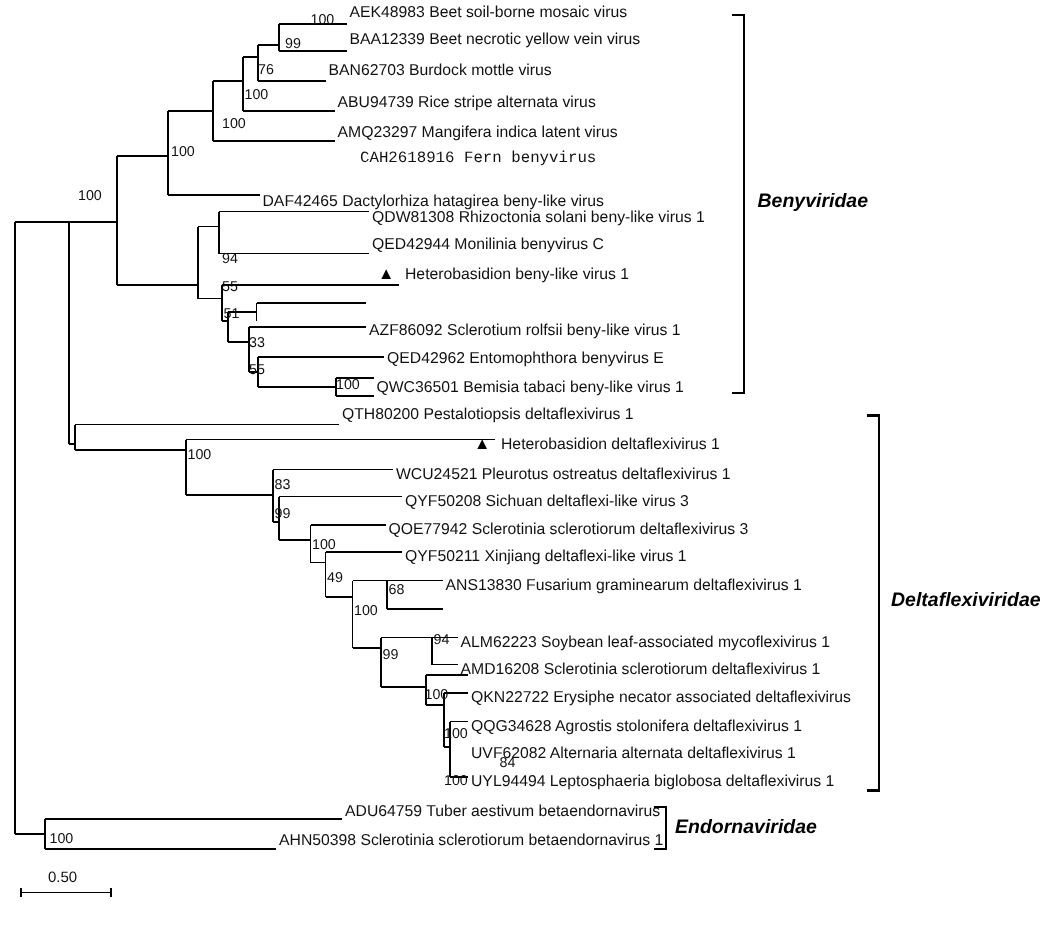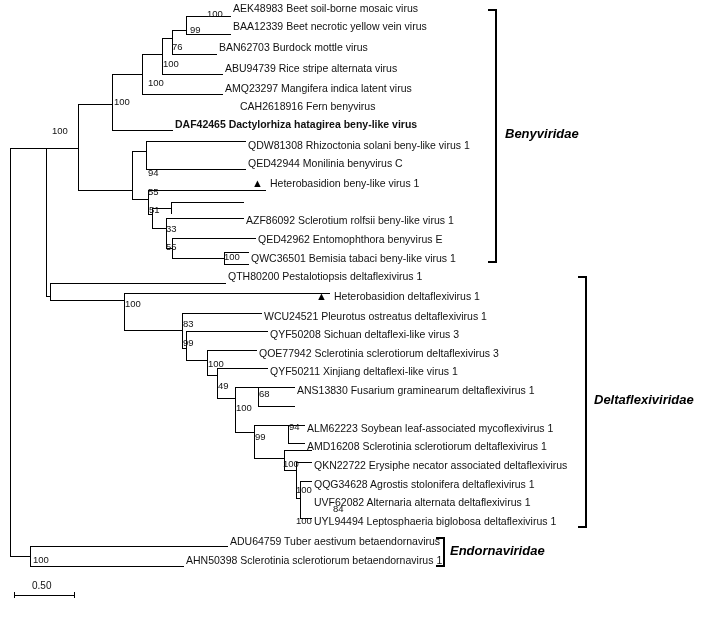--- a/index.html
+++ b/index.html
@@ -211,22 +211,22 @@
       <path d="M14,595 L74,595"></path>
       <path d="M74,592 L74,598"></path>
     </g>
   </svg>
 
   <div class="taxon" style="left:233px; top:3px;">AEK48983 Beet soil-borne mosaic virus</div>
   <div class="taxon" style="left:233px; top:21px;">BAA12339 Beet necrotic yellow vein virus</div>
   <div class="taxon" style="left:219px; top:42px;">BAN62703 Burdock mottle virus</div>
   <div class="taxon" style="left:225px; top:63px;">ABU94739 Rice stripe alternata virus</div>
   <div class="taxon" style="left:225px; top:83px;">AMQ23297 Mangifera indica latent virus</div>
-  <div class="taxon" style="left:240px; top:101px;">CAH2618916 Fern benyvirus</div>
-  <div class="taxon" style="left:175px; top:119px;font-weight:bold;">DAF42465 Dactylorhiza hatagirea beny-like virus</div>
+  <div class="taxon" style="left:240px; top:101px;font-family:Liberation Mono, monospace;">CAH2618916 Fern benyvirus</div>
+  <div class="taxon" style="left:175px; top:129px;">DAF42465 Dactylorhiza hatagirea beny-like virus</div>
   <div class="taxon" style="left:248px; top:140px;">QDW81308 Rhizoctonia solani beny-like virus 1</div>
   <div class="taxon" style="left:248px; top:158px;">QED42944 Monilinia benyvirus C</div>
   <div class="marker" style="left:252px; top:178px;">▲</div>
   <div class="taxon" style="left:270px; top:178px;">Heterobasidion beny-like virus 1</div>
   <div class="taxon" style="left:246px; top:215px;">AZF86092 Sclerotium rolfsii beny-like virus 1</div>
   <div class="taxon" style="left:258px; top:234px;">QED42962 Entomophthora benyvirus E</div>
   <div class="taxon" style="left:251px; top:253px;">QWC36501 Bemisia tabaci beny-like virus 1</div>
   <div class="taxon" style="left:228px; top:271px;">QTH80200 Pestalotiopsis deltaflexivirus 1</div>
   <div class="marker" style="left:316px; top:291px;">▲</div>
   <div class="taxon" style="left:334px; top:291px;">Heterobasidion deltaflexivirus 1</div>

